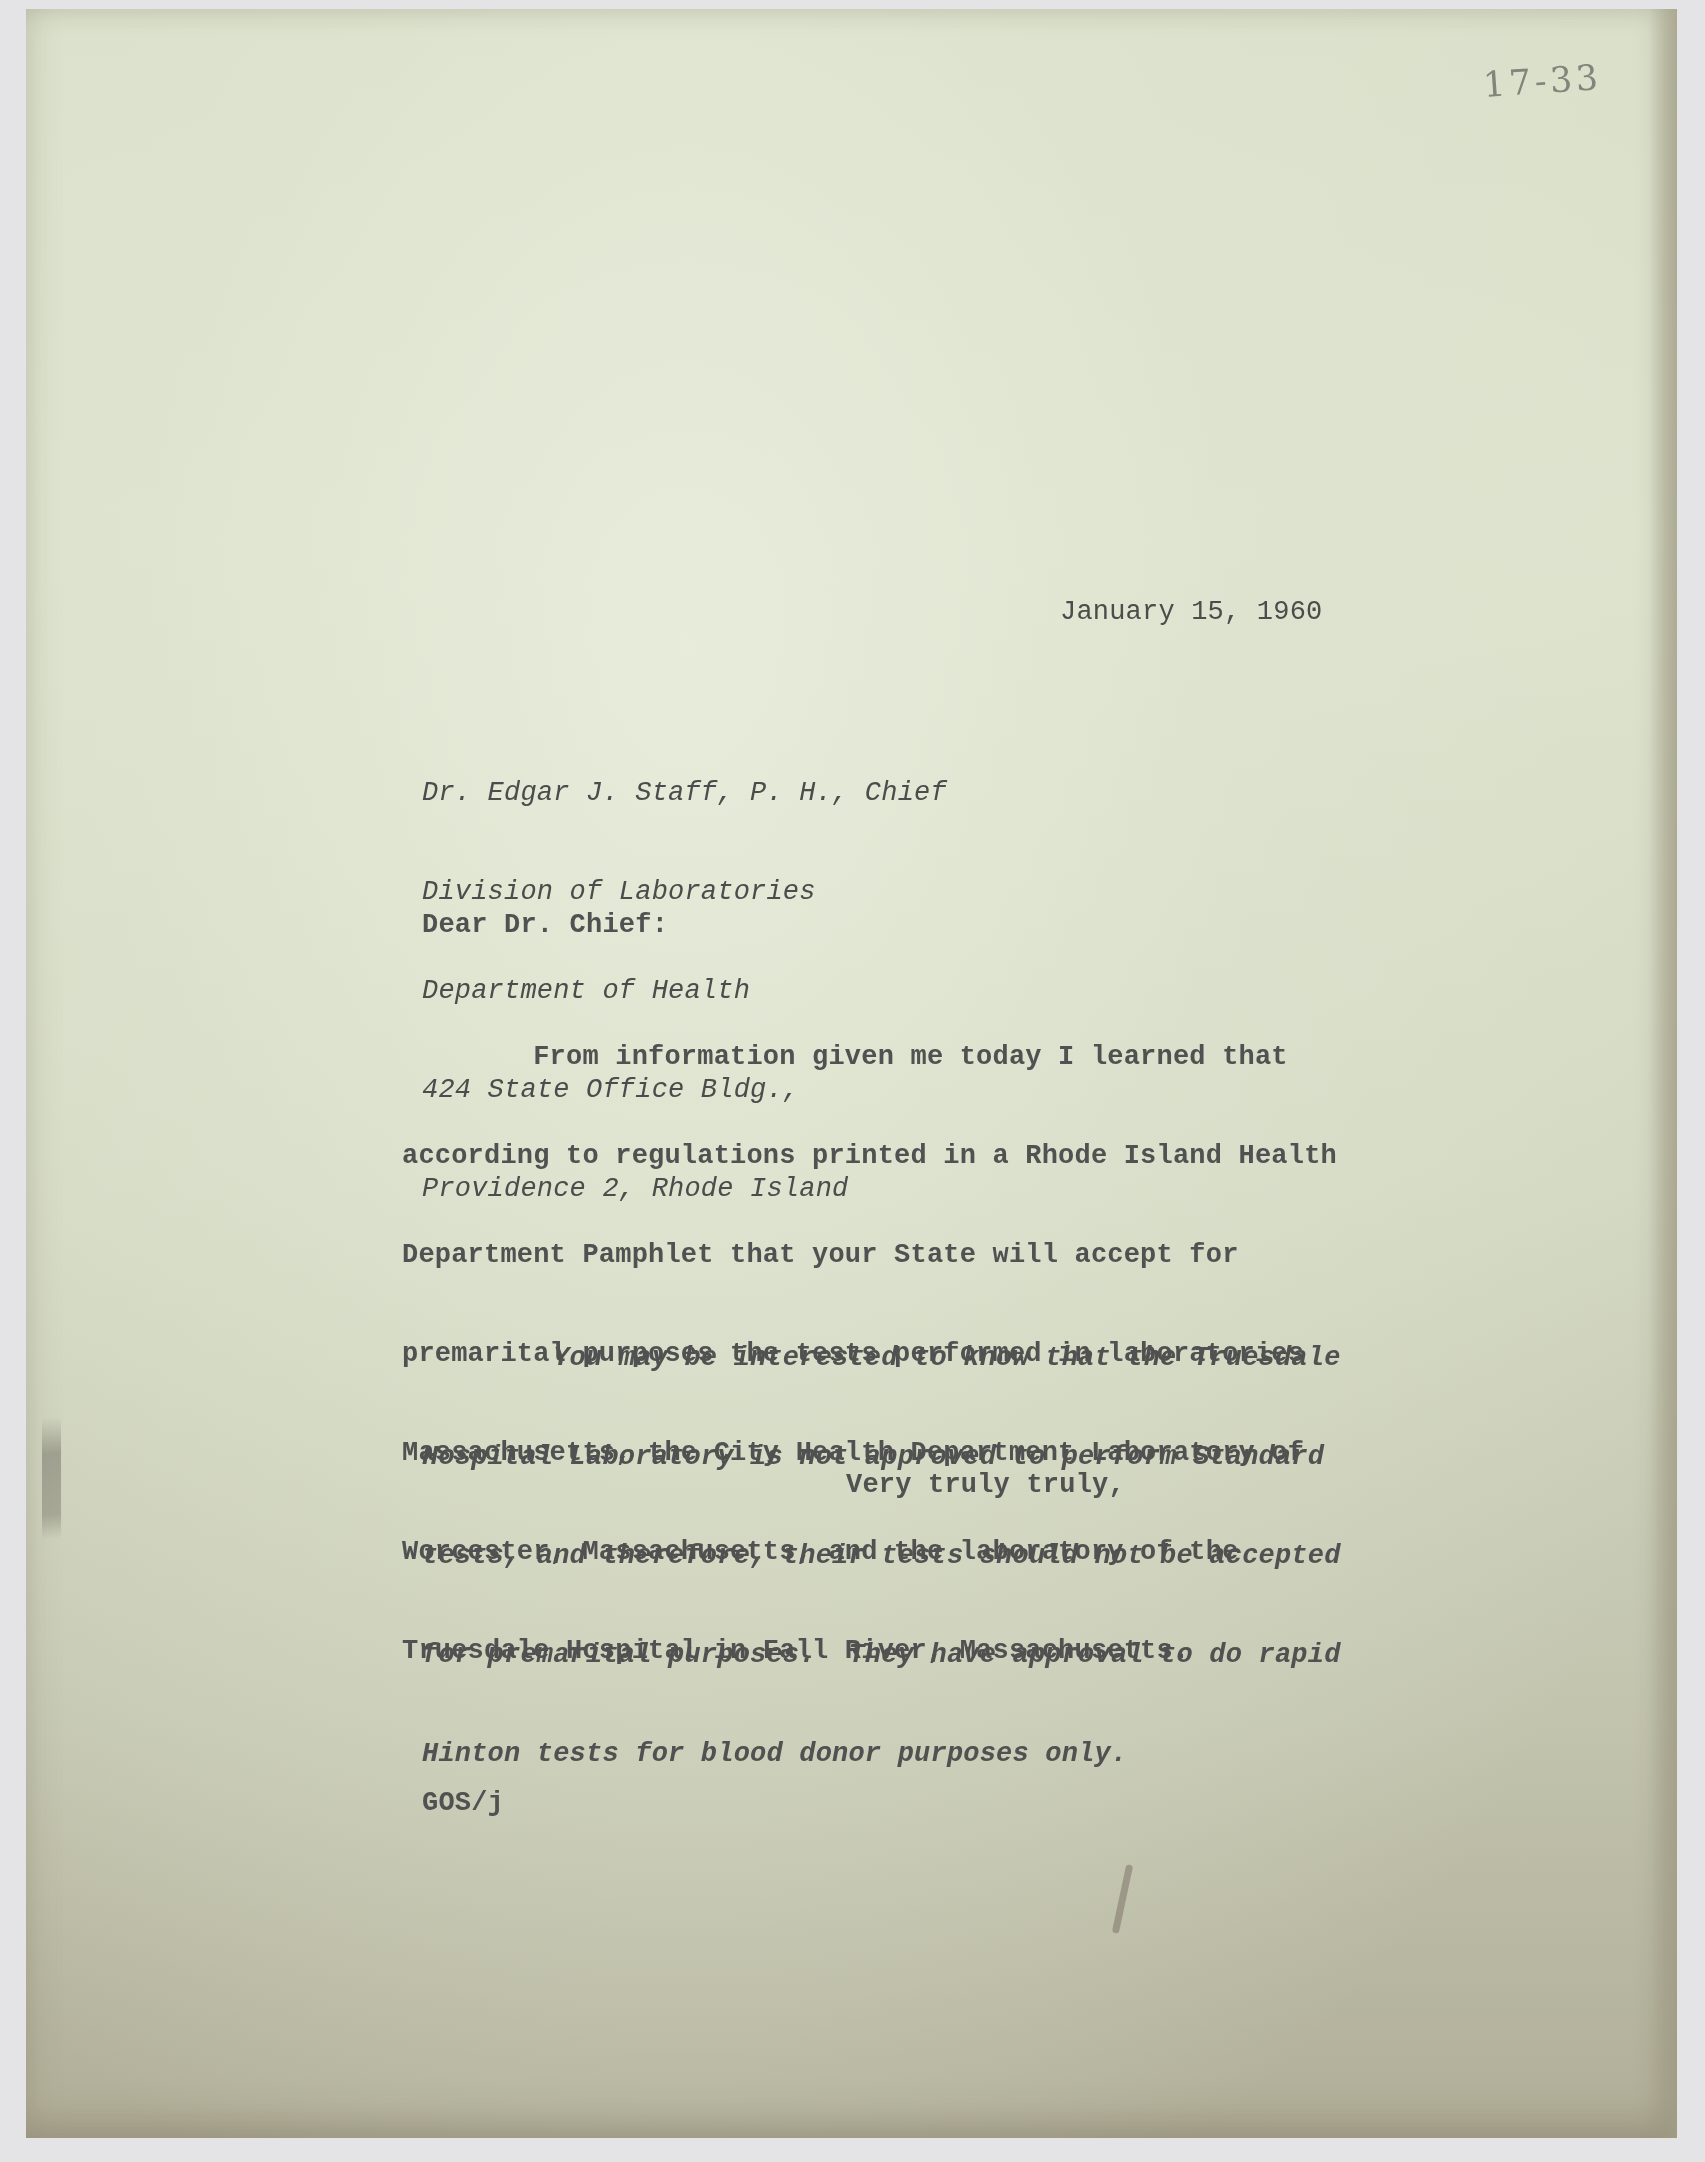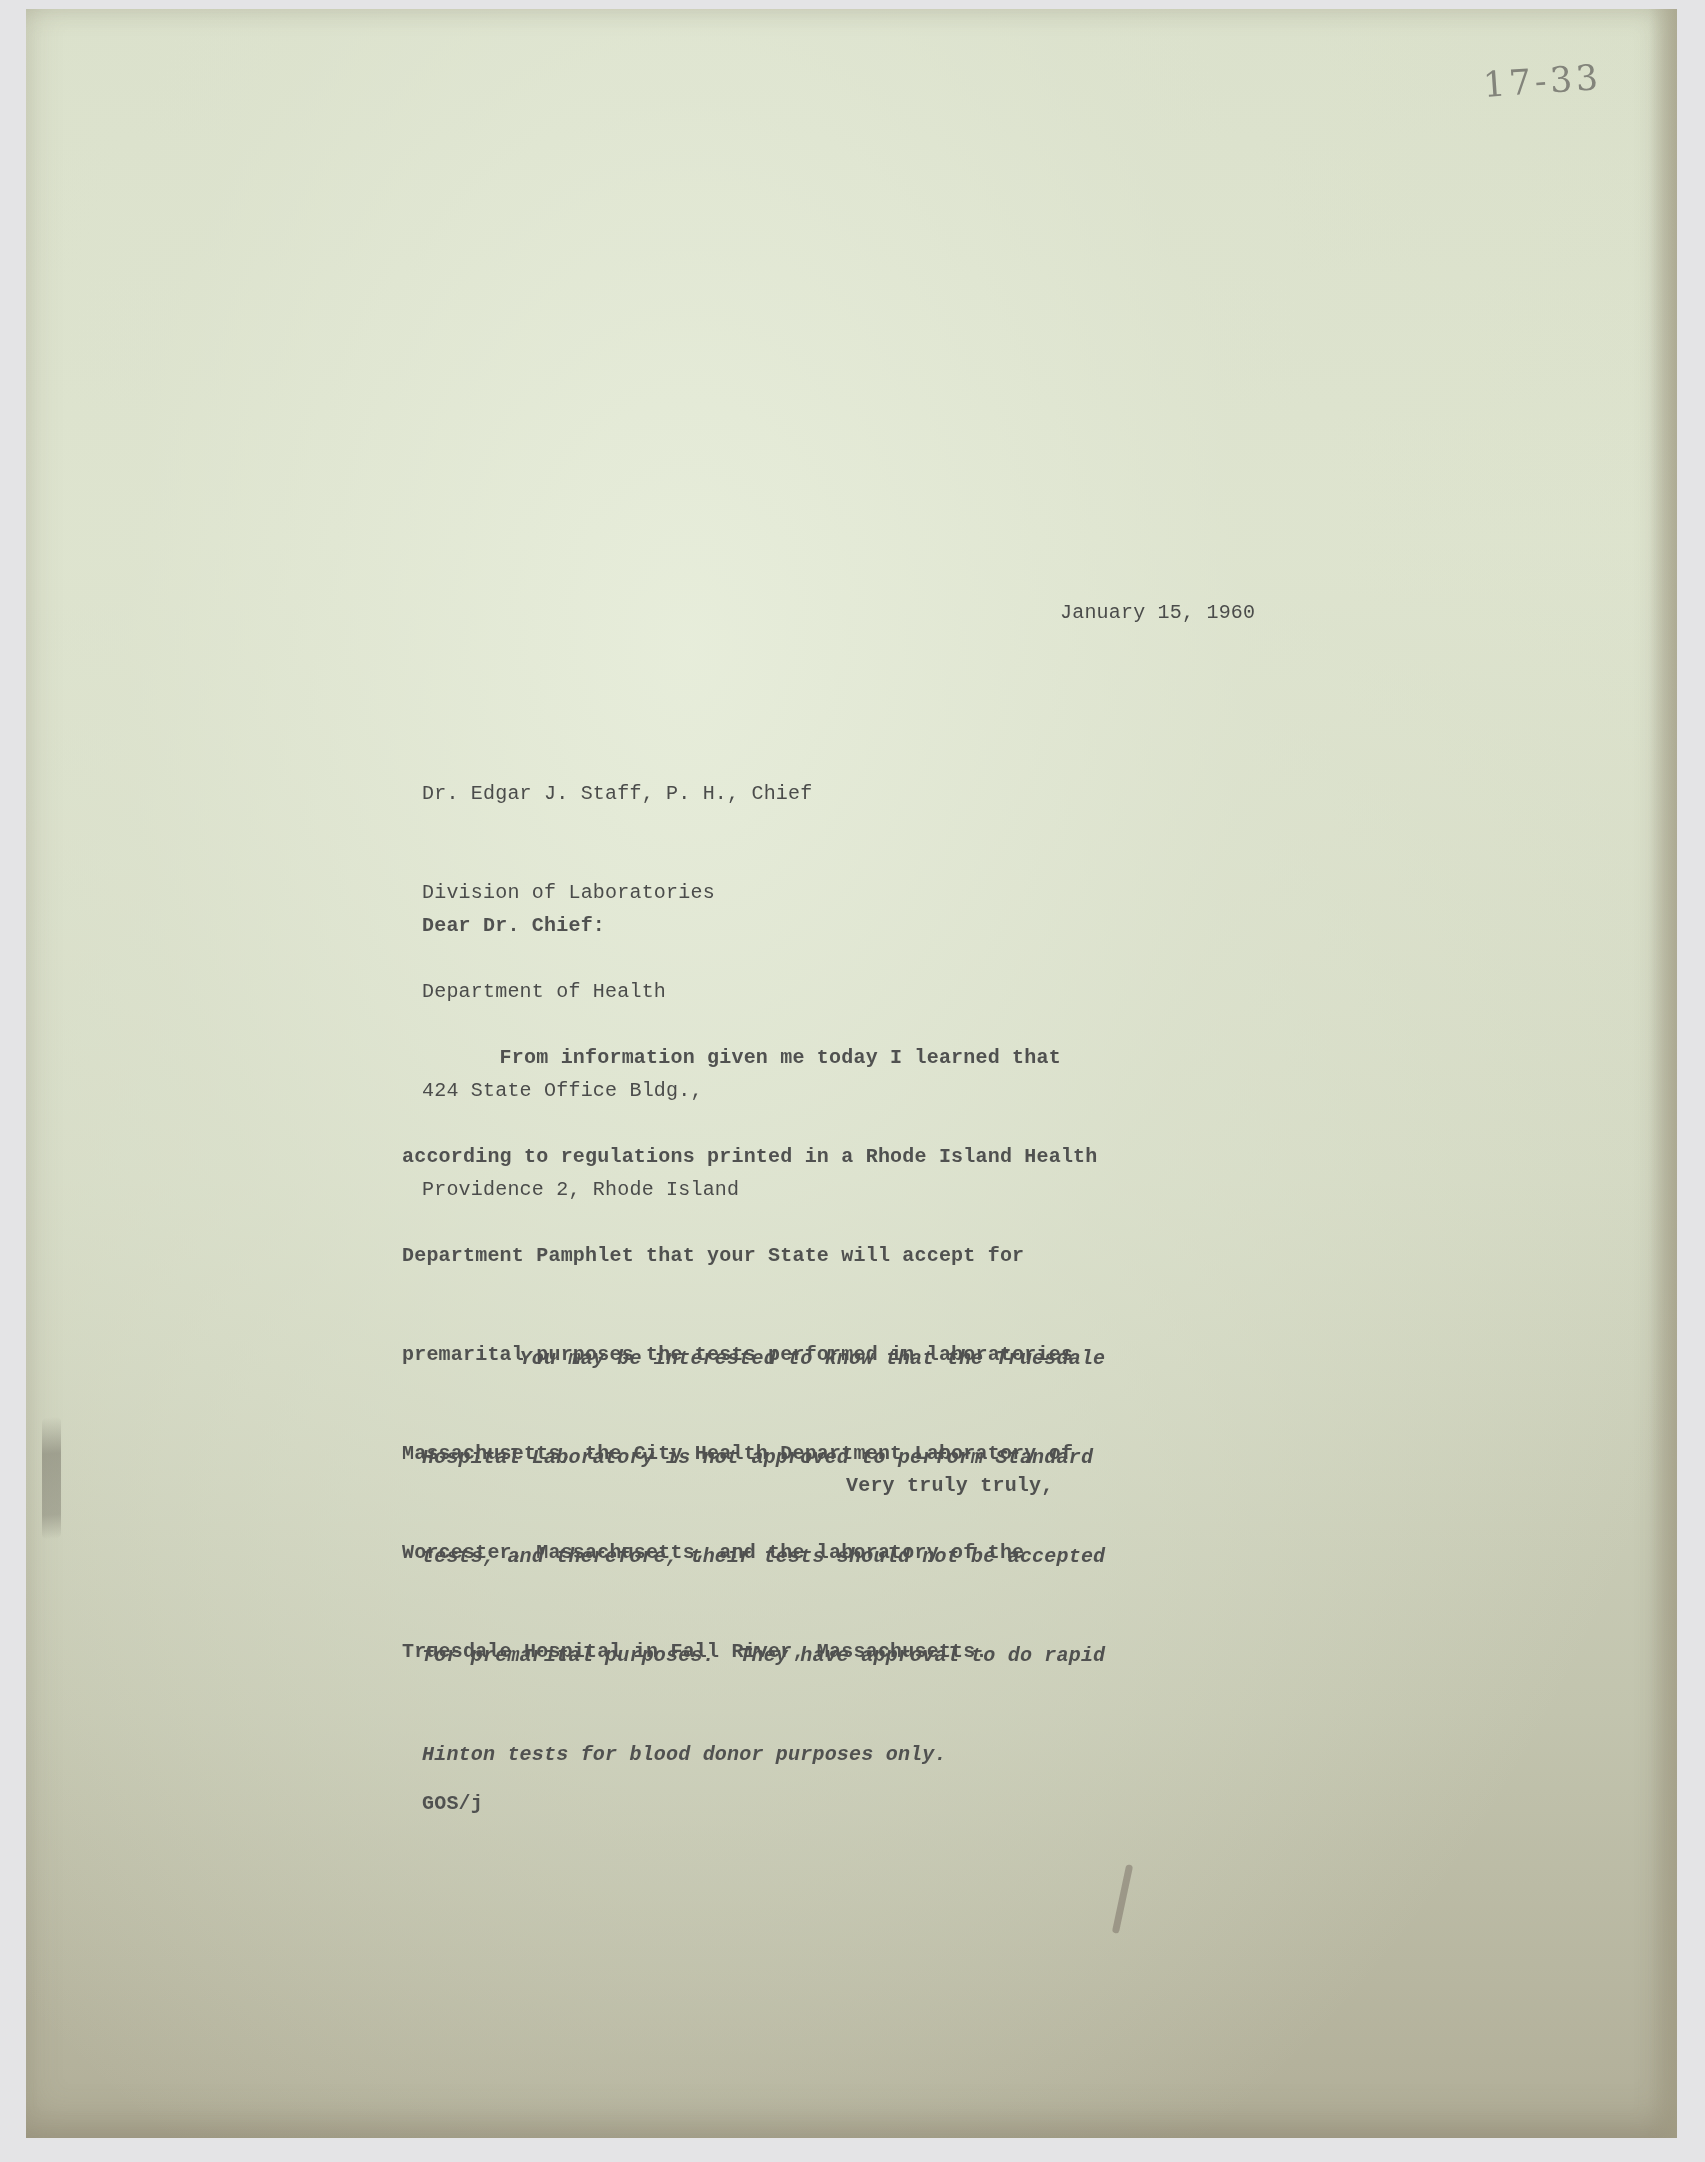--- a/index.html
+++ b/index.html
@@ -46,42 +46,42 @@
       width: 7px;
       height: 70px;
       background: rgba(110,100,90,0.45);
       transform: rotate(12deg);
       border-radius: 3.5px;
     }
     .typed {
       position: absolute;
       font-family: "Liberation Mono", "DejaVu Sans Mono", monospace;
       color: #4b4c4b;
-      font-size: 20px;
+      font-size: 27px;
       line-height: 33px;
       white-space: pre;
       letter-spacing: 0.2px;
     }
     .typed.bold {
       font-weight: bold;
       color: #505150;
     }
     .handwritten {
       position: absolute;
       left: 1457px;
       top: 52px;
       font-family: "DejaVu Serif", serif;
       font-size: 35px;
       color: #6e6e68;
       transform: rotate(-4deg);
       letter-spacing: 3.5px;
       opacity: 0.8;
     }
     .date { left: 1034px; top: 587px; }
-    .address { left: 396px; top: 702px; }
+    .address { left: 396px; top: 702px; font-style: italic; }
     .salutation { left: 396px; top: 900px; }
     .para1 { left: 376px; top: 966px; }
     .para2 { left: 396px; top: 1267px; font-style: italic; }
     .closing { left: 820px; top: 1460px; }
     .signature { left: 820px; top: 1589px; }
     .initials { left: 396px; top: 1778px; }
     .line { display: block; }
   </style>
 </head>
 <body>

